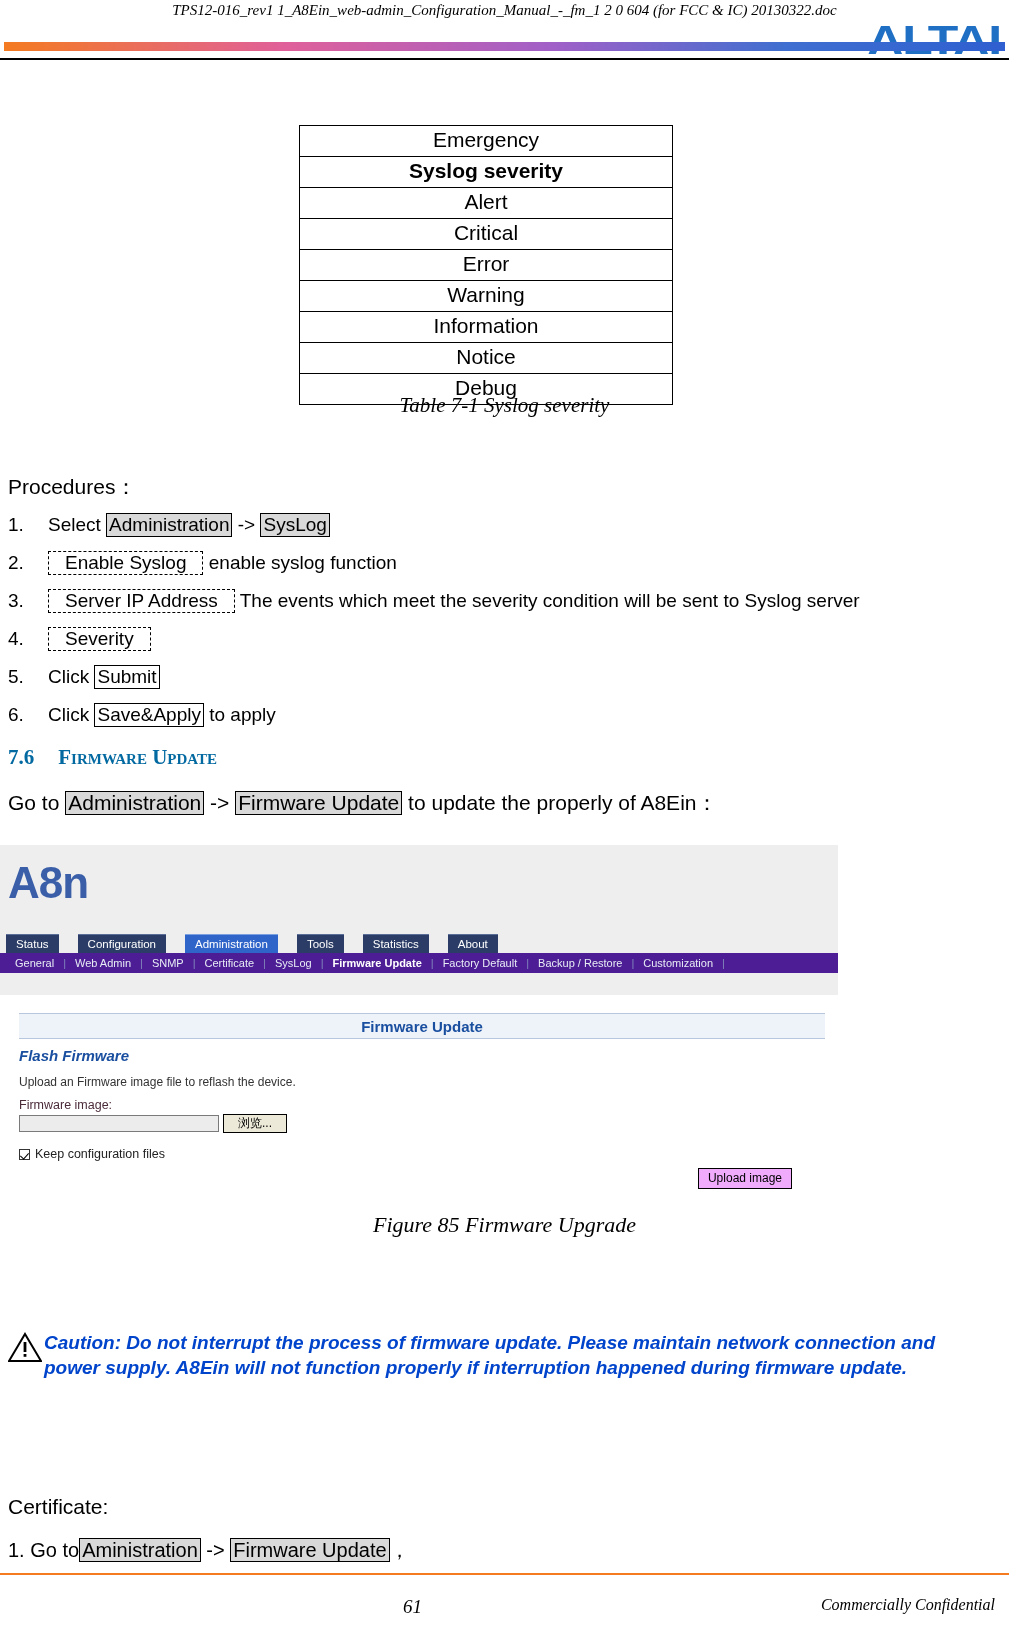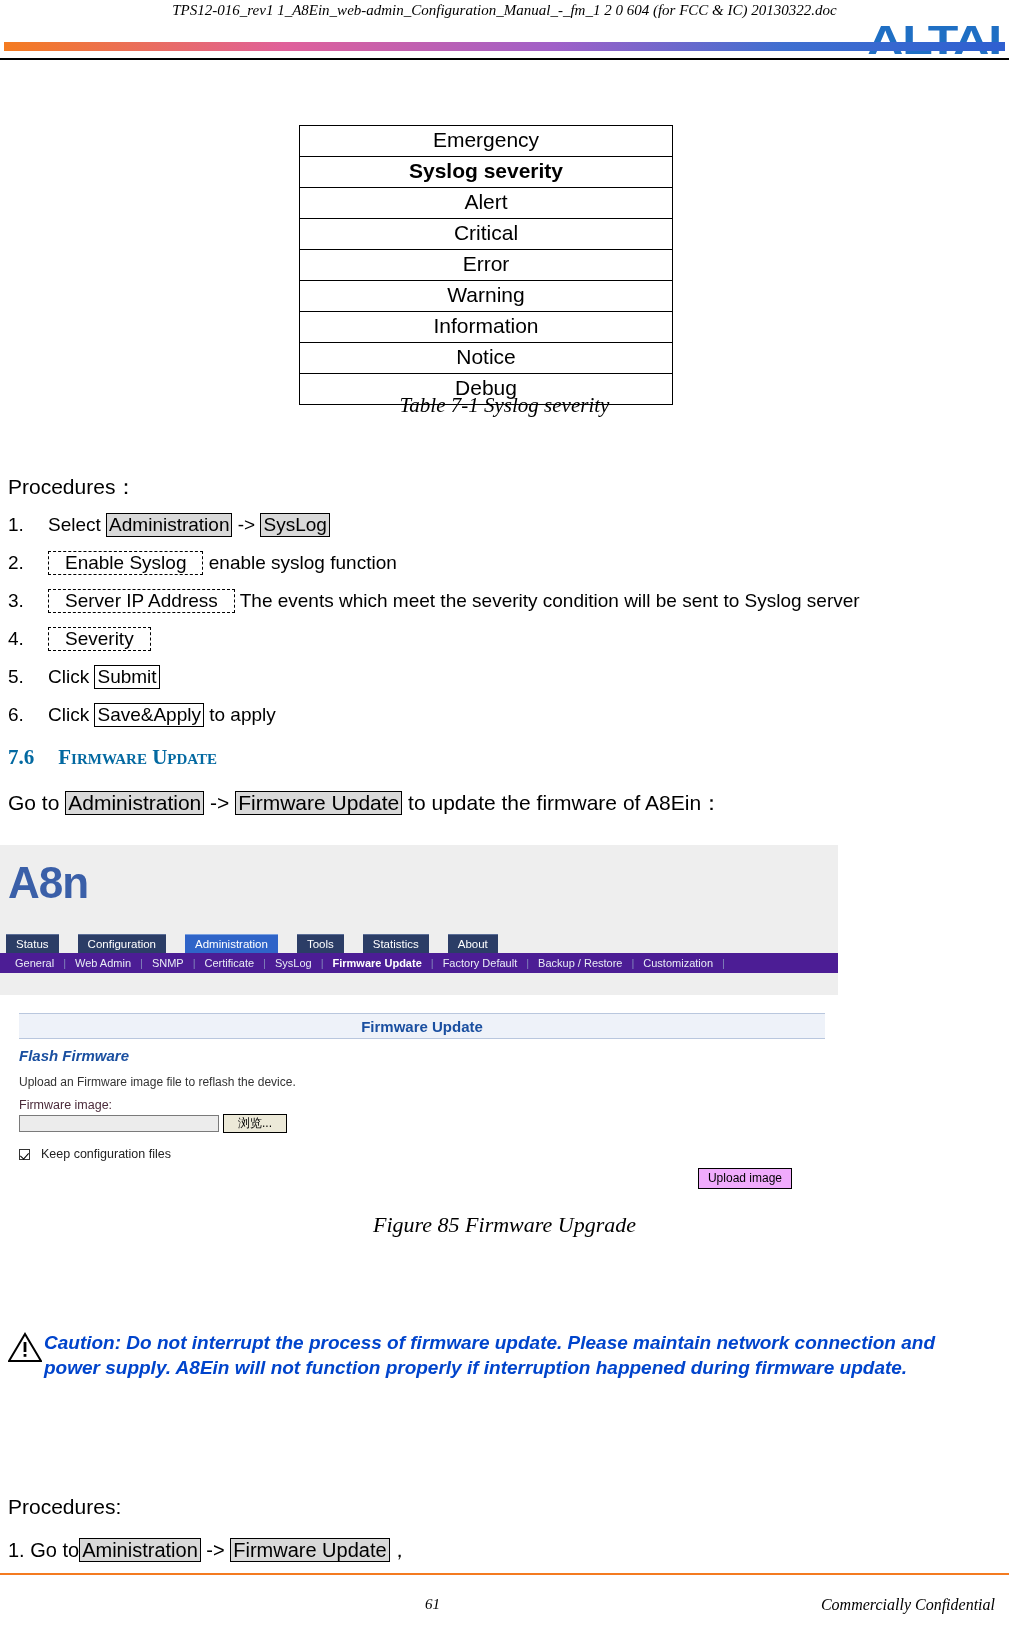--- a/index.html
+++ b/index.html
@@ -218,21 +218,21 @@
     height:19px; min-width:64px;
     background:#ece9d8;
     border:1.5px solid #000;
     font-size:12px; color:#000;
     text-align:center; line-height:17px;
     padding:0 4px;
     font-family:"Liberation Sans", sans-serif;
   }
   .keep-row {
     position:absolute; top:152px; left:19px;
-    display:flex; align-items:center; gap:11px;
+    display:flex; align-items:center; gap:5px;
   }
   .chk {
     width:11px; height:11px;
     border:1px solid #333;
     background:#fff;
     position:relative;
     flex:0 0 11px;
   }
   .chk::after {
     content:"";
@@ -294,21 +294,21 @@
 
   
   .foot-rule {
     position:absolute; top:1573px; left:0; width:1009px; height:2px;
     background:#f47b20;
   }
   .foot-page {
     position:absolute; top:1596px; left:0; width:825px;
     text-align:center;
     font-family:"Liberation Serif", serif;
-    font-style:italic; font-size:15px; color:#000;margin-left:20px;
+    font-style:italic; font-size:19px; color:#000;
   }
   .foot-conf {
     position:absolute; top:1596px; right:14px;
     font-family:"Liberation Serif", serif;
     font-style:italic; font-size:16px; color:#000;
   }
 </style>
 </head>
 <body>
 
@@ -385,21 +385,21 @@
     <span class="proc-num">6.</span>
     <span class="proc-body"><span>Click </span><span class="tag-plain">Save&amp;Apply</span><span> to apply</span></span>
   </div>
 
 </div>
 
 <div class="sec-head">
   <span class="sec-num">7.6</span><span class="sec-title">Firmware Update</span>
 </div>
 
-<div class="goto-line"><span>Go to </span><span class="tag-grey">Administration</span><span> -&gt; </span><span class="tag-grey">Firmware Update</span><span> to update the firmware of A8Ein：</span></div>
+<div class="goto-line"><span>Go to </span><span class="tag-grey">Administration</span><span> -&gt; </span><span class="tag-grey">Firmware Update</span><span> to update the properly of A8Ein：</span></div>
 
 <div class="shot">
 
   <div class="shot-top">
     <div class="a8n-logo">A8n</div>
 
     <div class="mainnav">
       <div class="tab">Status</div>
       <div class="tab">Configuration</div>
       <div class="tab active">Administration</div>
@@ -456,18 +456,18 @@
   <span class="warn-tri">
     <svg width="34" height="30" viewBox="0 0 34 30">
       <polygon points="17,2 33,29 1,29" fill="#ffffff" stroke="#000000" stroke-width="2"></polygon>
       <rect x="15.6" y="10" width="2.8" height="10" fill="#000000"></rect>
       <rect x="15.6" y="22" width="2.8" height="2.8" fill="#000000"></rect>
     </svg>
   </span>
   <span class="caution-text">Caution: Do not interrupt the process of firmware update. Please maintain network connection and power supply. A8Ein will not function properly if interruption happened during firmware update.</span>
 </div>
 
-<div class="proc2-title">Procedures:</div>
+<div class="proc2-title">Certificate:</div>
 <div class="proc2-line"><span>1. Go to</span><span class="tag-grey">Aministration</span><span> -&gt; </span><span class="tag-grey">Firmware Update</span><span>，</span></div>
 
 <div class="foot-rule"></div>
 <div class="foot-page">61</div>
 <div class="foot-conf">Commercially Confidential</div>
 
 </body></html>

